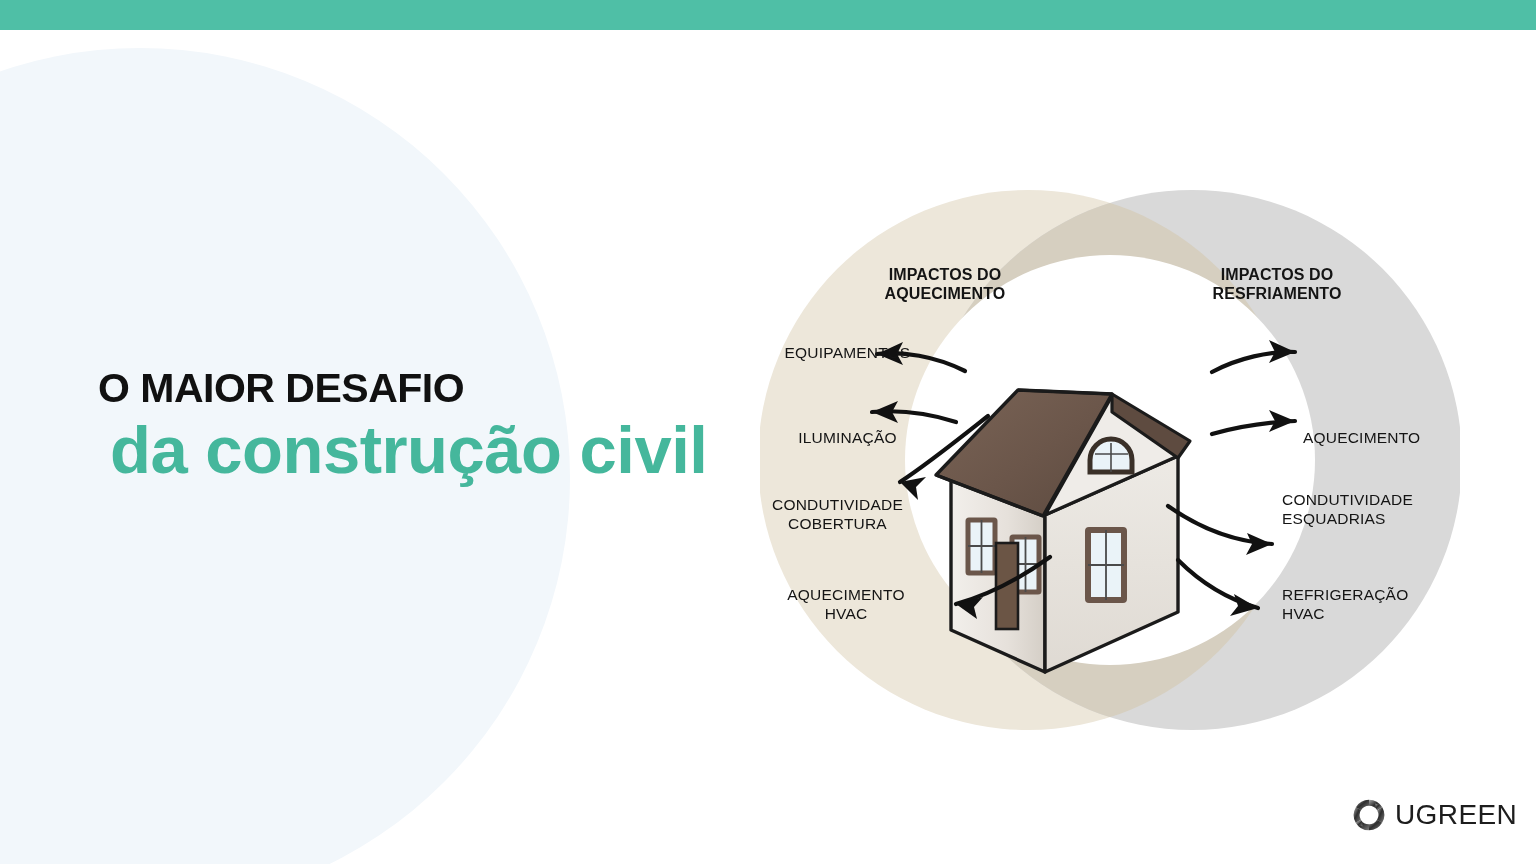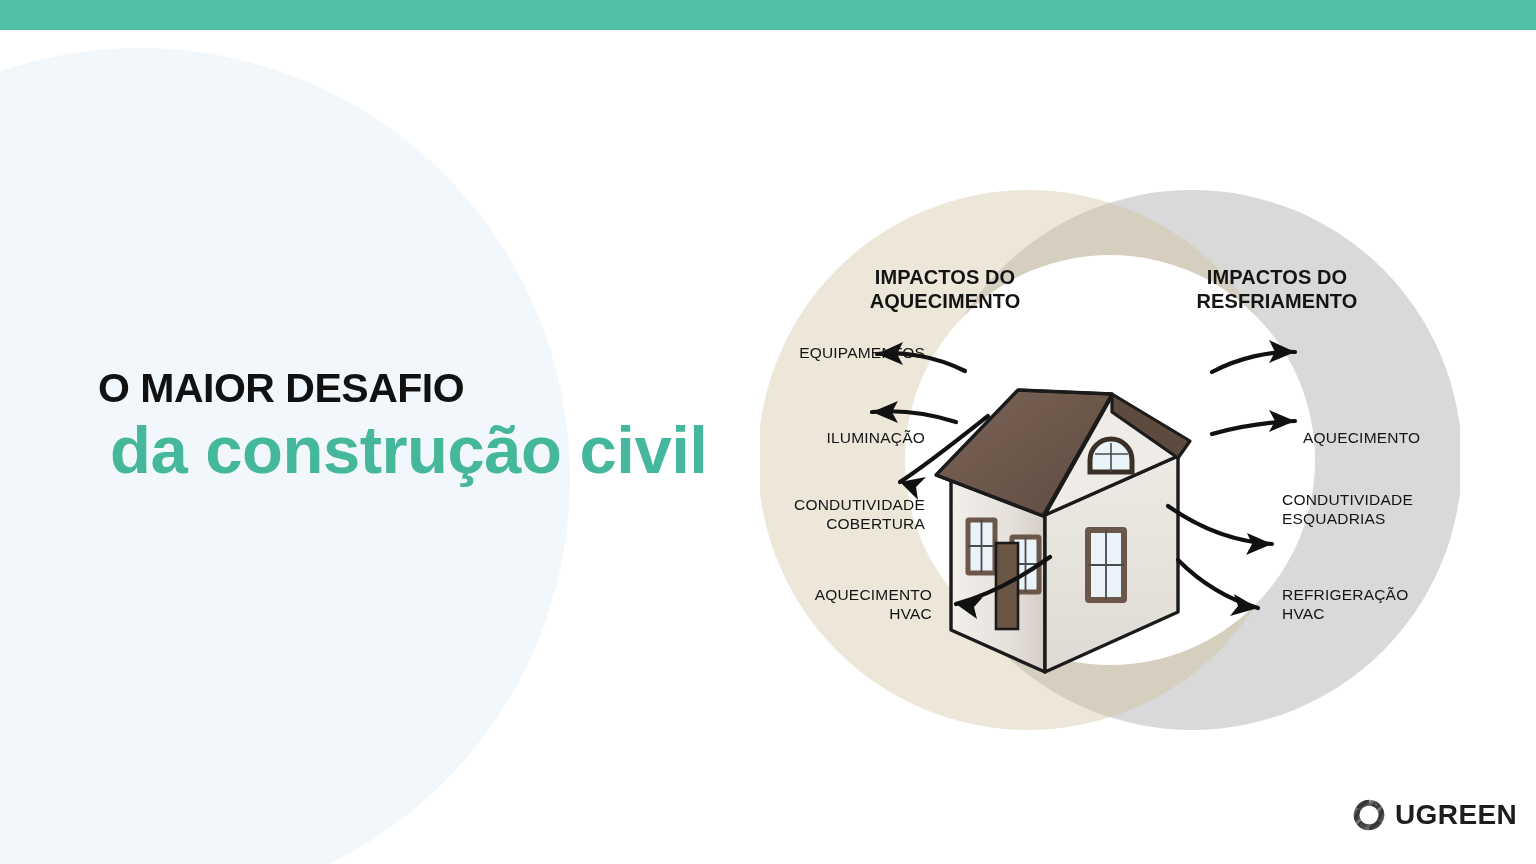--- a/index.html
+++ b/index.html
@@ -89,46 +89,46 @@
   .venn svg { display: block; }
 
   .venn-label {
     position: absolute;
     font-family: "Liberation Sans", sans-serif;
     color: #141414;
     white-space: pre-line;
   }
   .venn-heading {
     font-weight: bold;
-    font-size: 20px;
+    font-size: 16px;
     line-height: 1.2;
     letter-spacing: 0.1px;
   }
   .venn-item {
     font-weight: normal;
     font-size: 15.5px;
     line-height: 1.25;
     letter-spacing: 0.2px;
   }
   .align-left  { text-align: left; }
-  .align-right { text-align: right; }
+  .align-right { text-align: center; }
   .align-center{ text-align: center; }
 
   
   .logo {
     position: absolute;
     left: 1352px;
     top: 798px;
     display: flex;
     align-items: center;
     gap: 9px;
   }
   .logo-text {
     font-family: "Liberation Sans", sans-serif;
-    font-weight: bold;
+    font-weight: normal;
     font-size: 28px;
     letter-spacing: 0.4px;
     color: #1d1d1d;
   }
 </style>
 </head>
 <body>
 
 <div id="slide">
 

